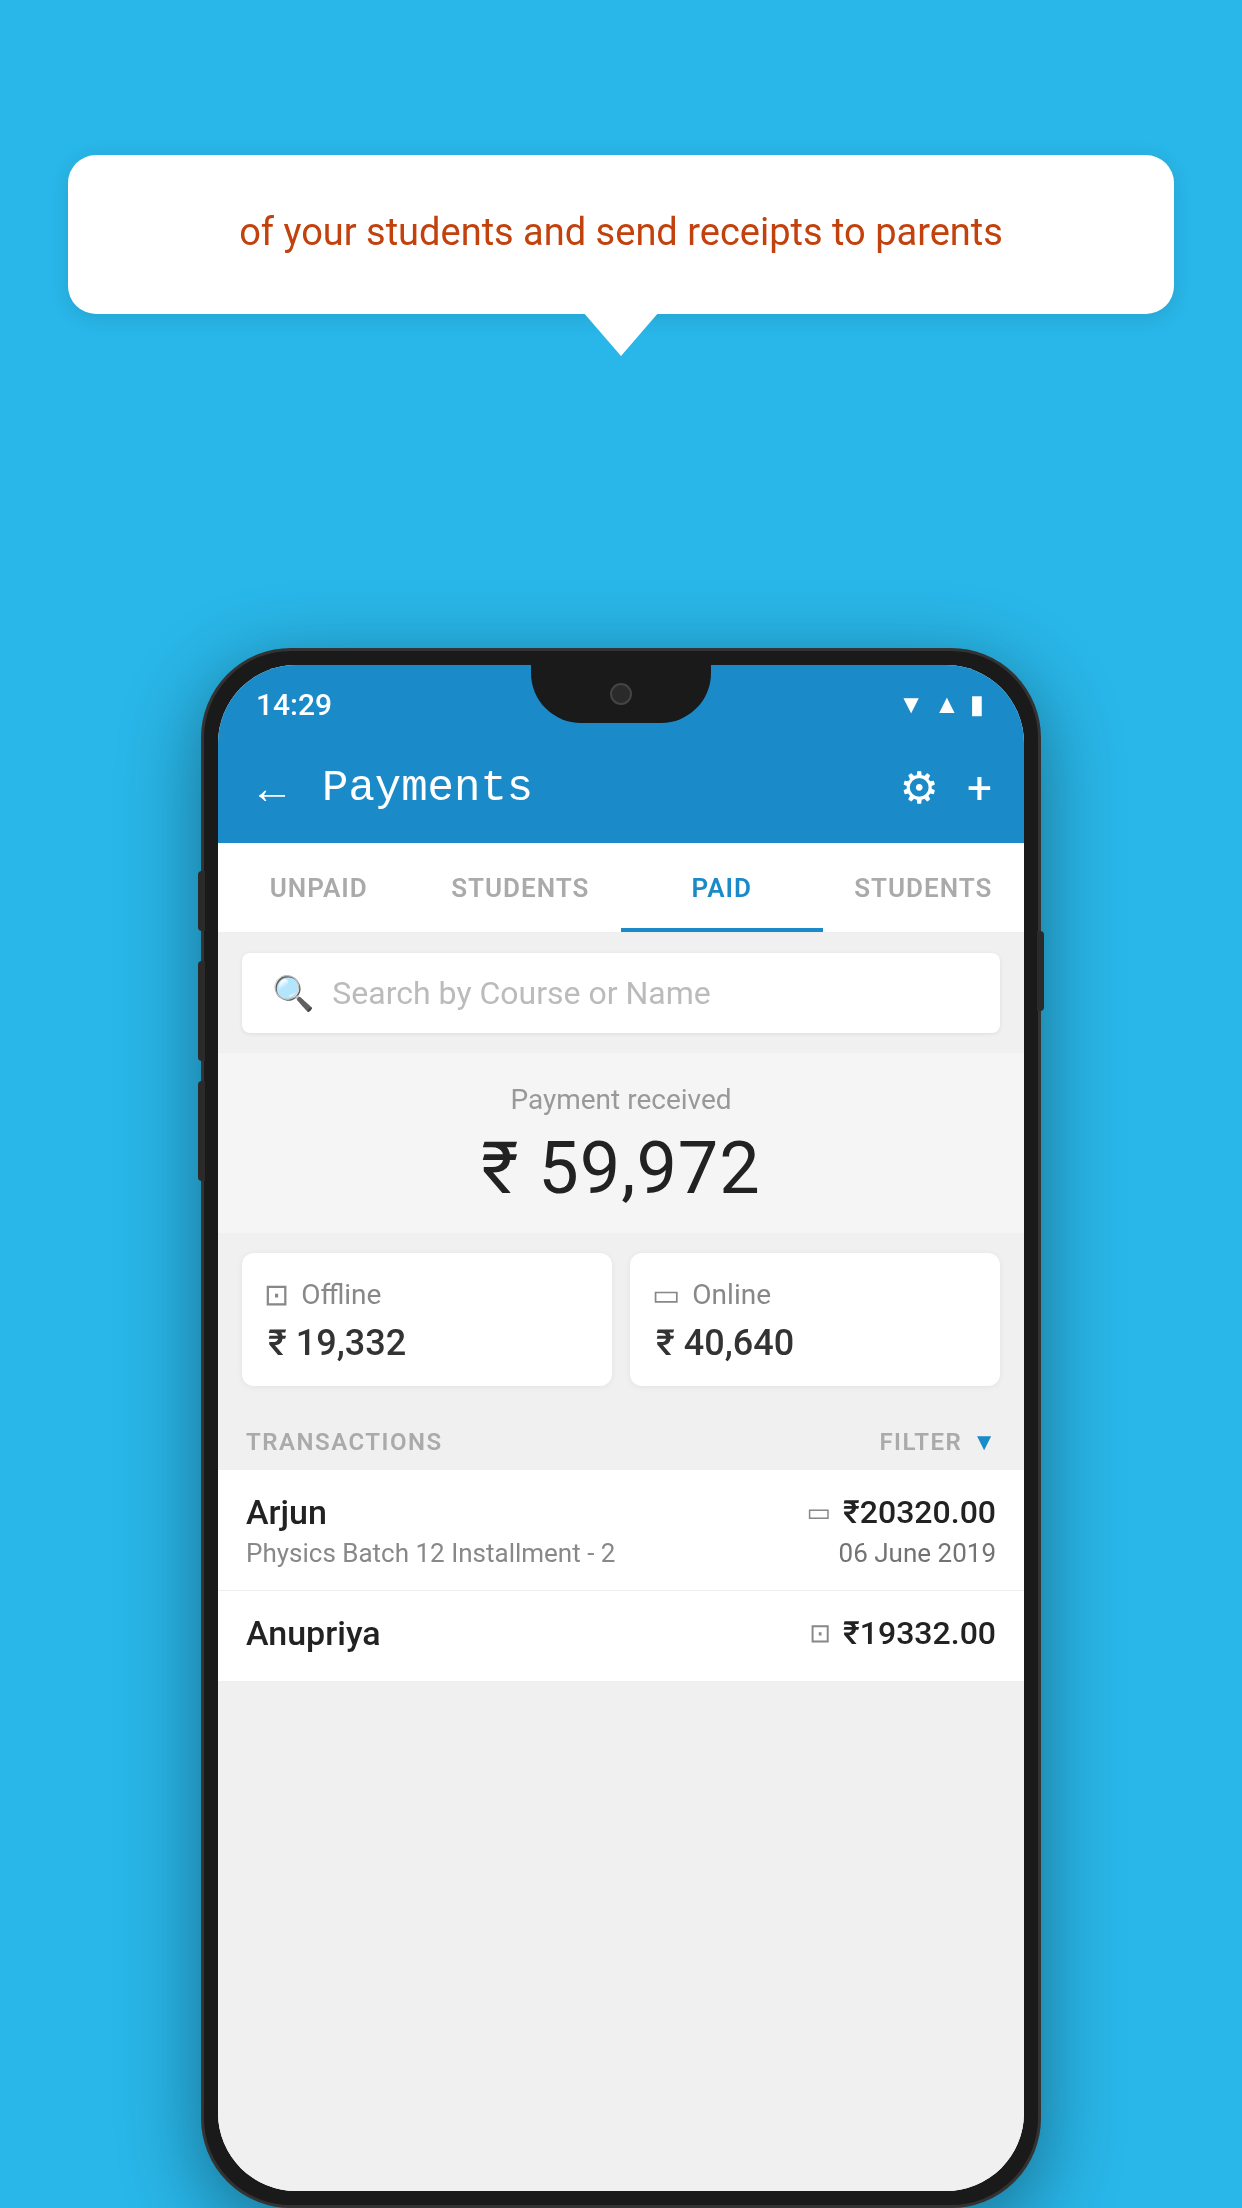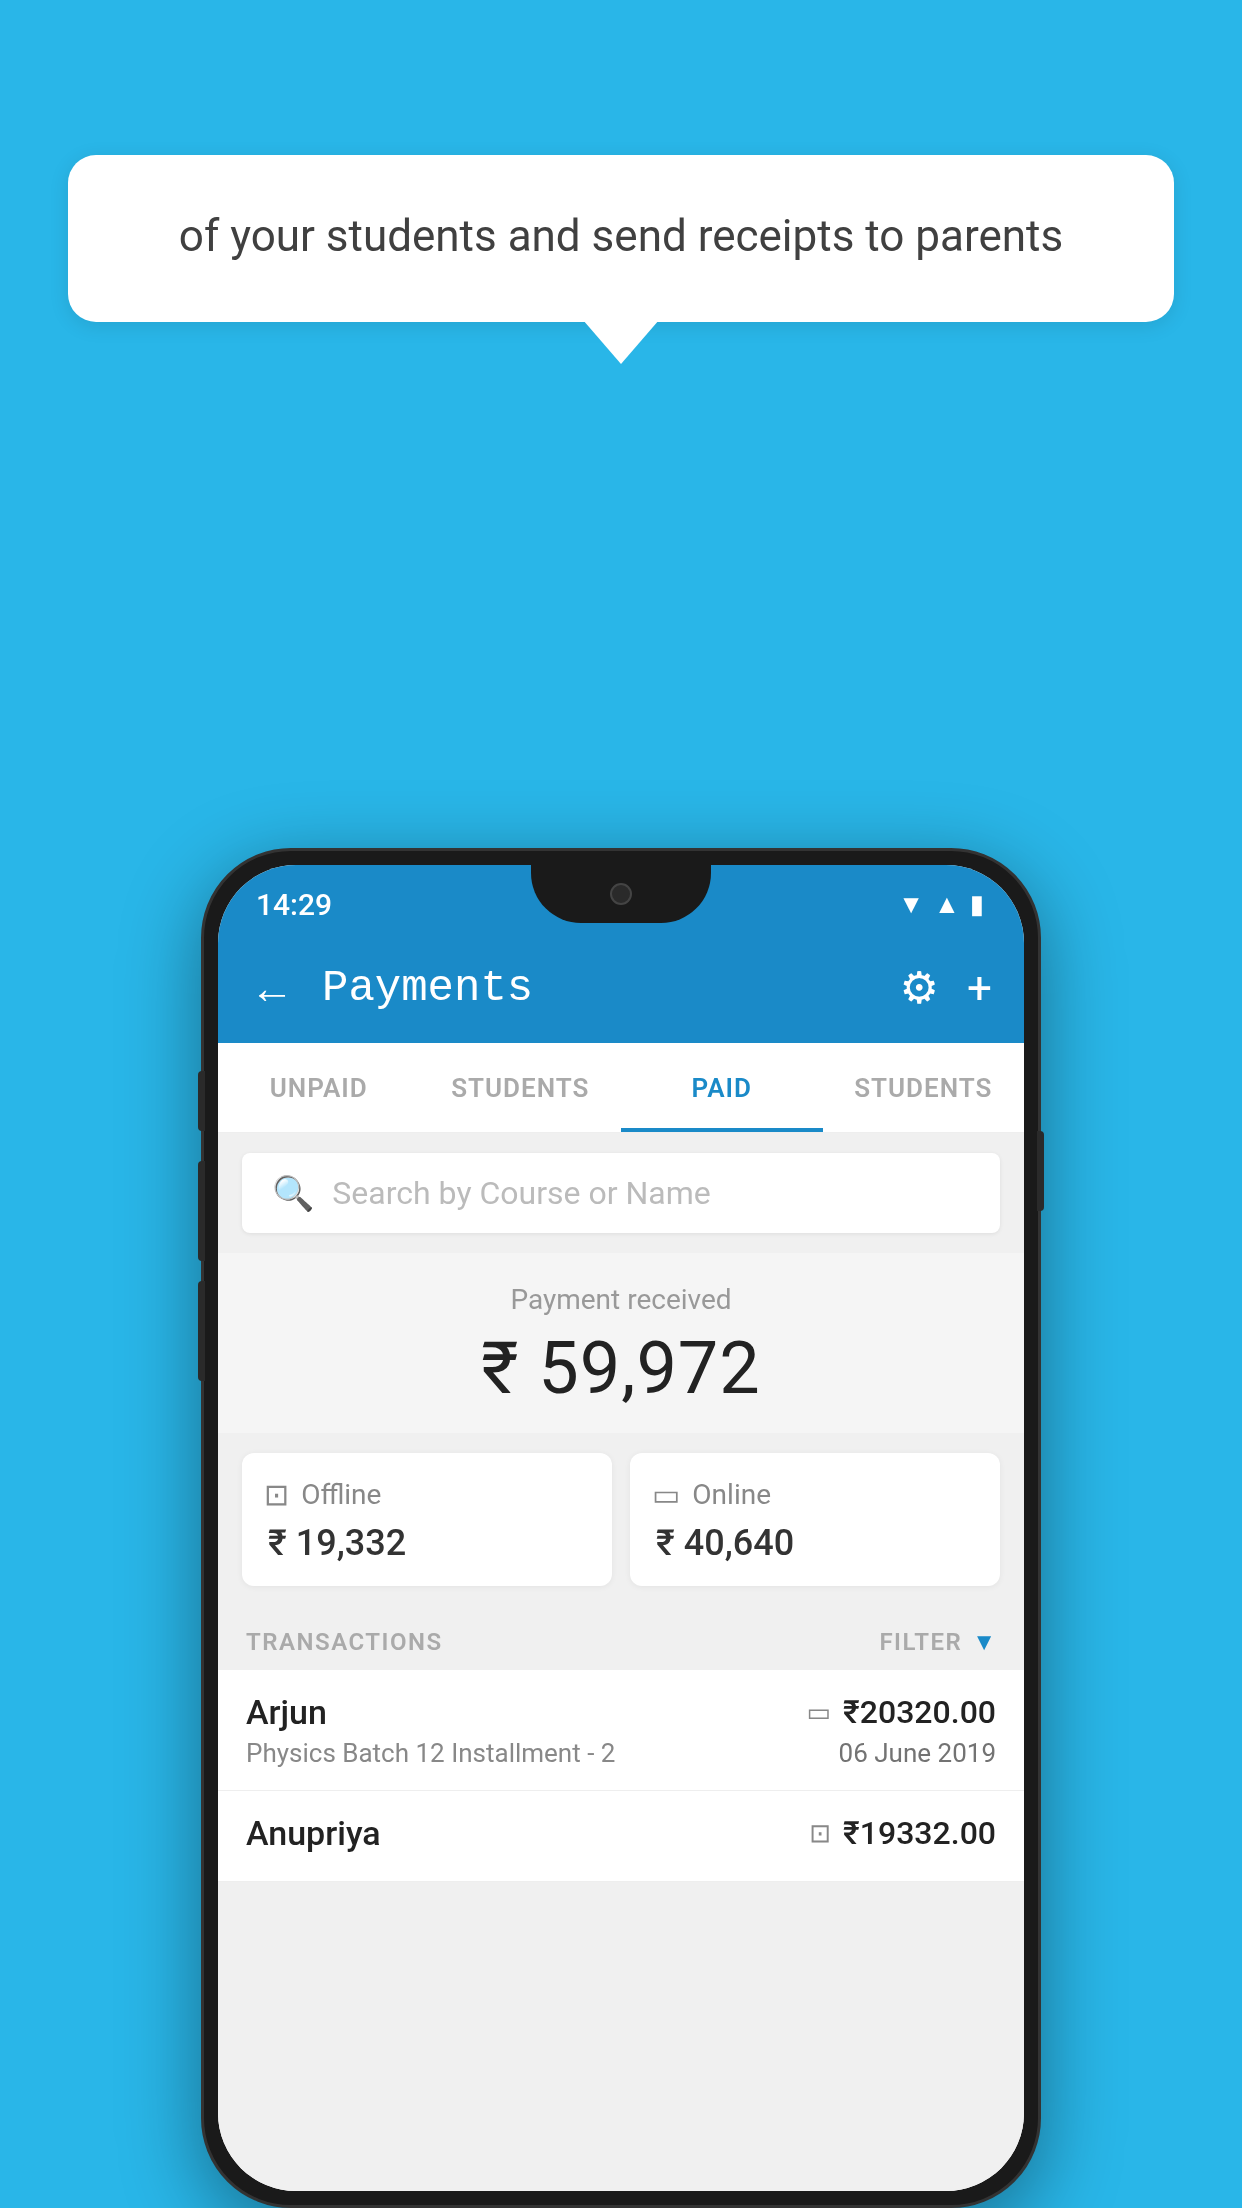--- a/index.html
+++ b/index.html
@@ -41,33 +41,33 @@
     }
 
     .bubble-title {
       font-size: 82px;
       font-weight: 400;
       color: #29b6e8;
       margin-bottom: 22px;
     }
 
     .bubble-subtitle {
-      font-size: 44px;
-      color: #404040;
+      font-size: 38px;
+      color: #c2410c;
       font-weight: 400;
     }
 
     
     .phone-container {
       position: absolute;
       bottom: 0;
       left: 50%;
       transform: translateX(-50%);
       width: 840px;
-      height: 1360px;
+      height: 1560px;
     }
 
     .phone-outer {
       width: 100%;
       height: 100%;
       background: #1a1a1a;
       border-radius: 90px;
       position: relative;
       box-shadow: 0 20px 80px rgba(0,0,0,0.4);
       border: 3px solid #333;

